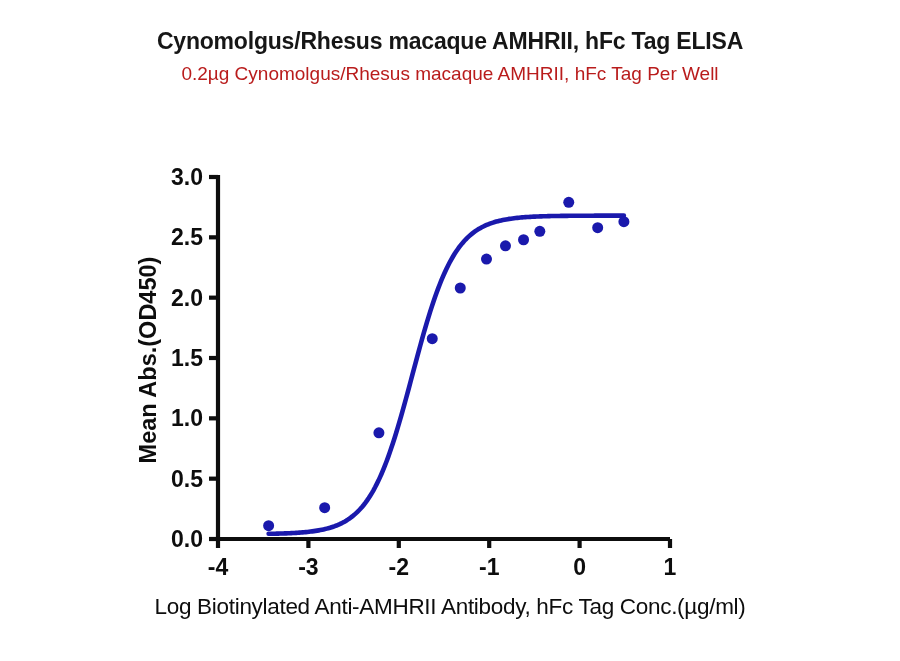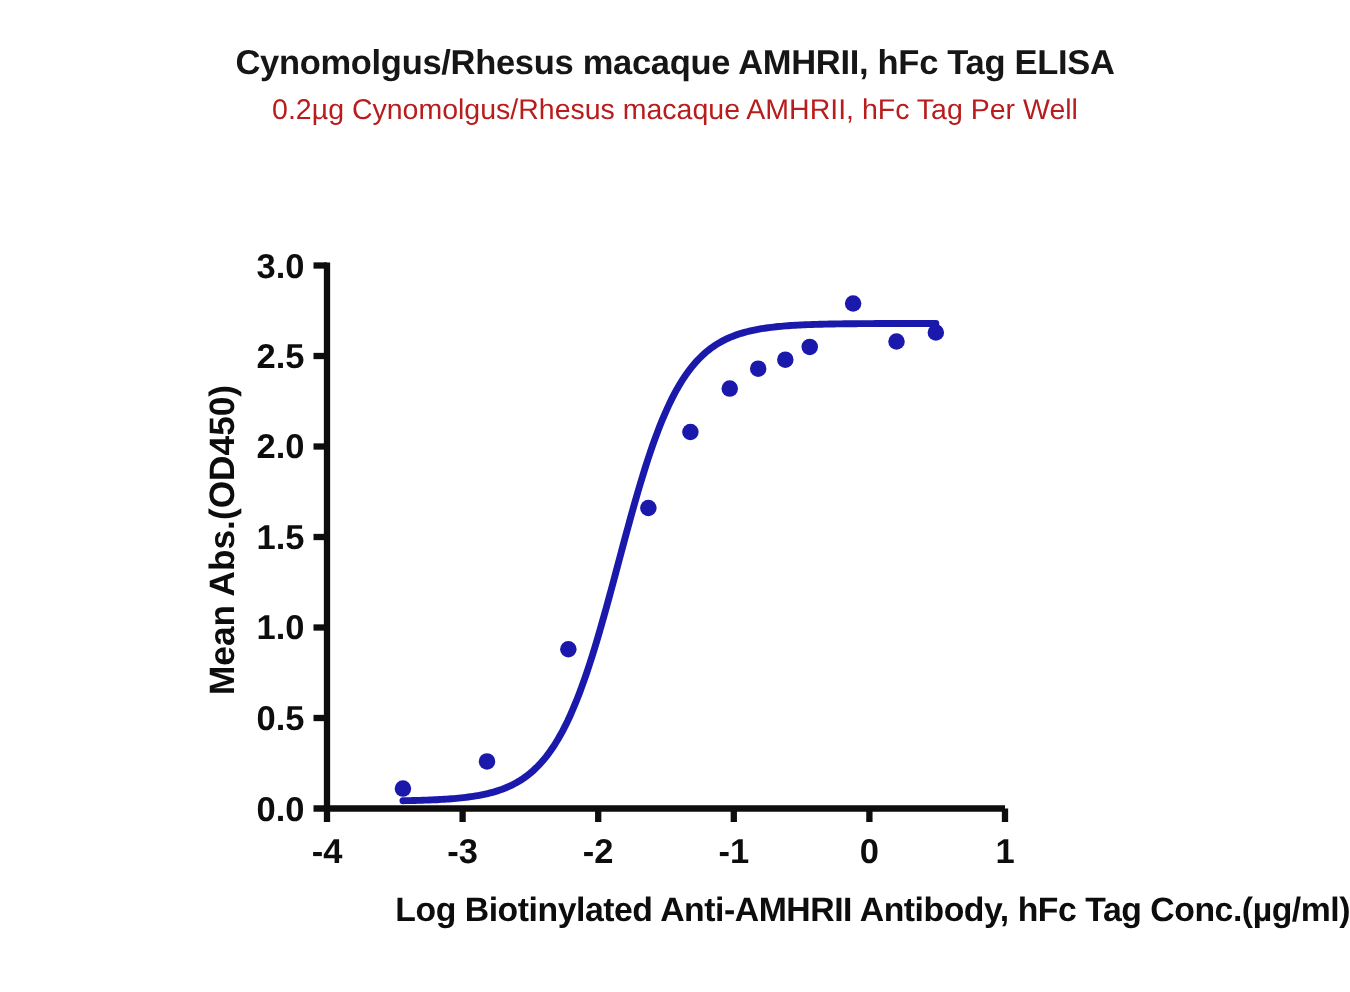--- a/index.html
+++ b/index.html
@@ -56,23 +56,23 @@
     font-weight: bold;
     fill: #0d0d0d;
     font-size: 23px;
     font-family: "Liberation Sans", sans-serif;
   }
   .xaxis-caption {
     position: absolute;
     left: 0;
     top: 594px;
     width: 900px;
-    text-align: right;
+    text-align: center;
     font-size: 22.5px;
-    font-weight: bold;
+    font-weight: normal;
     color: #0d0d0d;
     letter-spacing: -0.3px;
     white-space: nowrap;
   }
 </style>
 </head>
 <body>
 
 <div id="figure">
 

